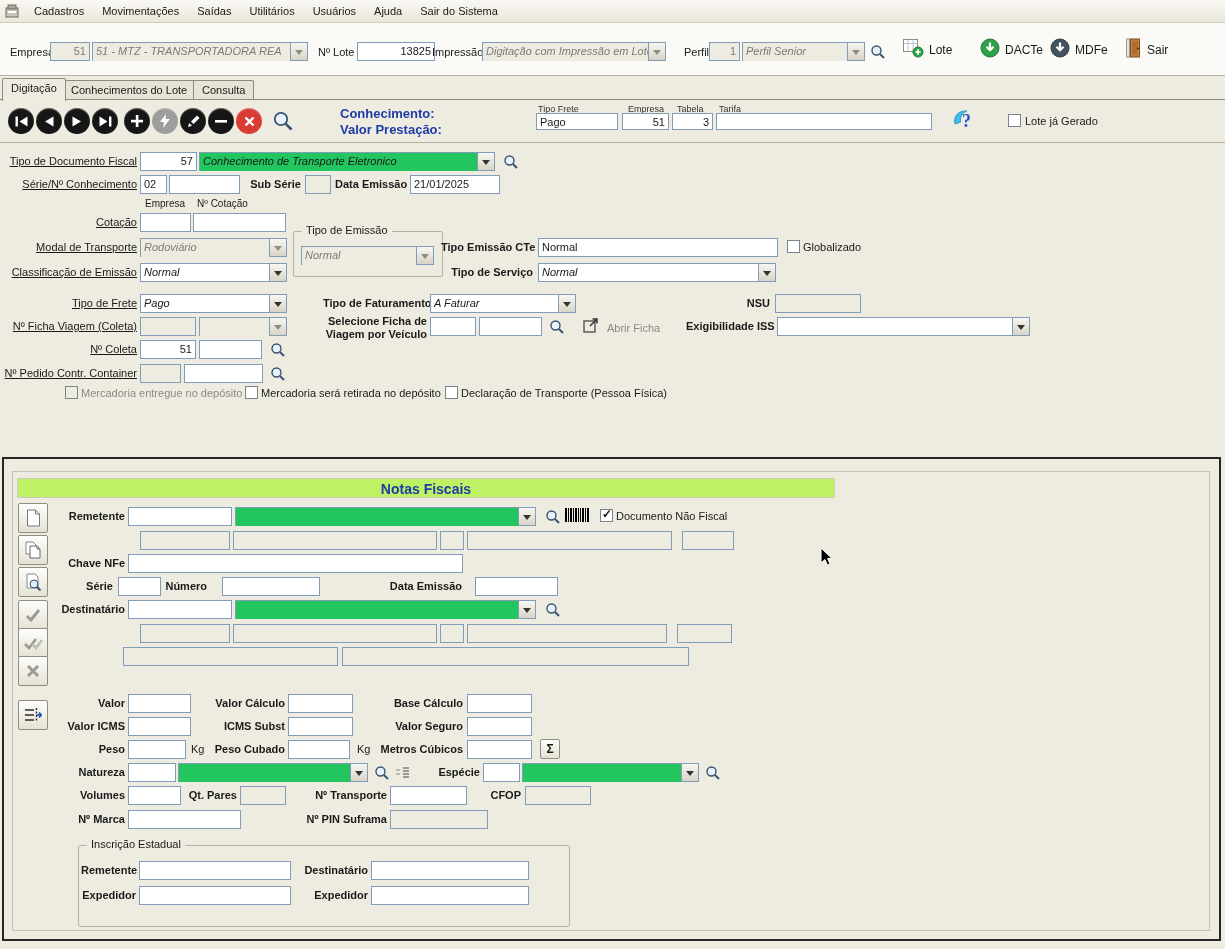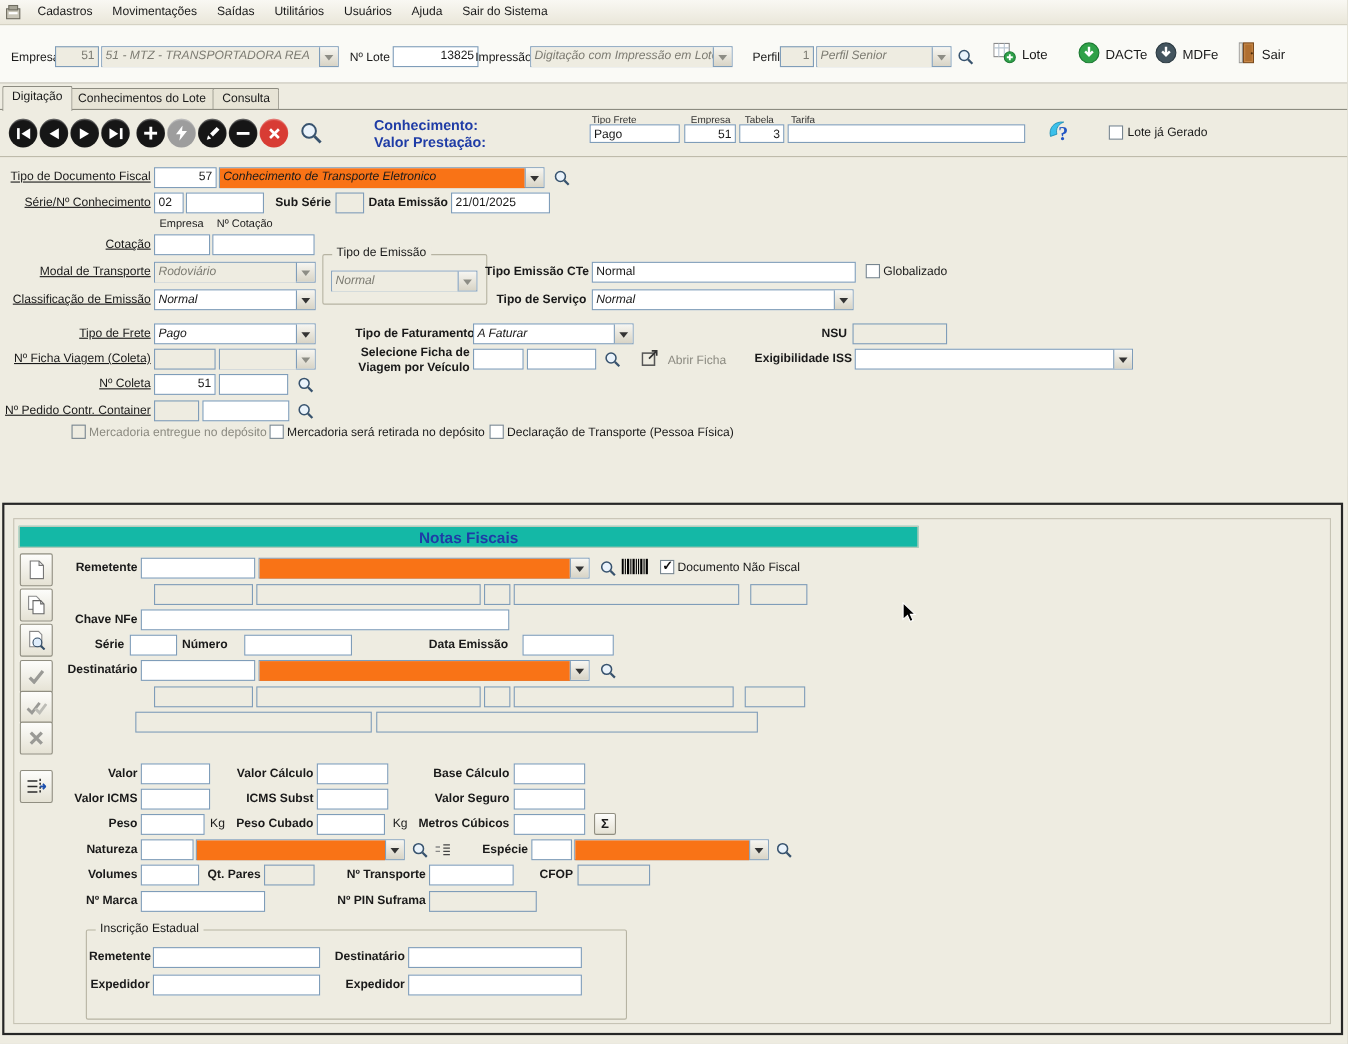--- a/index.html
+++ b/index.html
@@ -30,21 +30,21 @@
   .fld{position:absolute;box-sizing:border-box;height:19px;border:1px solid #7f9db9;
        background:#fff;padding:2px 3px 0;overflow:hidden;white-space:nowrap;}
   .fld.dis{background:#eeece1;color:#7c7b72;}
   .fld.num{text-align:right;}
   .combo{position:absolute;box-sizing:border-box;height:19px;border:1px solid #7f9db9;
          background:#fff;display:flex;}
   .combo .t{flex:1;padding:2px 3px 16px;overflow:hidden;white-space:nowrap;font-style:italic;}
   .combo .a{width:16px;border-left:1px solid #7f9db9;
             background:linear-gradient(#f7f6f1,#d8d4c6);display:flex;align-items:center;justify-content:center;}
   .combo .a::after{content:"";border:4px solid transparent;border-top:5px solid #333;margin-top:5px;}
-  .combo.ylw .t{background:#f97316;}
+  .combo.ylw .t{background:#22c55e;}
   .combo.dis .t{background:#eeece1;color:#7c7b72;}
   .combo.dis .a::after{border-top-color:#8d8d85;}
   .hbtn{position:absolute;display:flex;align-items:center;gap:5px;font-size:12px;cursor:default;}
   
   .subtabs{position:relative;height:24px;background:#eeece1;}
   .stab{position:absolute;box-sizing:border-box;height:20px;top:4px;padding:3px 8px 0;
         background:#e7e4d6;border:1px solid #8c8b80;border-bottom:none;border-radius:2px 2px 0 0;white-space:nowrap;}
   .stab.act{top:2px;height:23px;background:#eeece1;z-index:3;}
   .subtabs::after{content:"";position:absolute;left:0;right:0;bottom:0;border-bottom:1px solid #8c8b80;}
   
@@ -59,21 +59,21 @@
   .grp{position:absolute;border:1px solid #b6b3a2;border-radius:2px;}
   .leg{position:absolute;top:-8px;left:8px;background:#eeece1;padding:0 4px;white-space:nowrap;}
   .chk{position:absolute;width:13px;height:13px;background:#fff;border:1px solid #77858f;box-sizing:border-box;}
   .chk.on::after{content:"✓";position:absolute;left:1px;top:-3px;font-weight:bold;font-size:12px;color:#111;}
   .chk.disb{background:#eeece1;}
   .sicon{position:absolute;display:flex;}
   
   .nf-outer{position:absolute;left:2px;top:457px;width:1219px;height:484px;box-sizing:border-box;
             border:2px solid #262626;background:#eeece1;}
   .nf-inner{position:absolute;left:8px;top:12px;width:1196px;height:458px;border:1px solid #c6c3b4;background:#eeece1;}
-  .nf-title{position:absolute;left:4px;top:6px;width:818px;height:20px;background:#14b8a6;
+  .nf-title{position:absolute;left:4px;top:6px;width:818px;height:20px;background:#bef264;
             border:1px solid #cfccbd;text-align:center;font-size:14px;font-weight:bold;color:#1f3ca6;padding-top:2px;box-sizing:border-box;}
   .tbtn{position:absolute;left:5px;width:28px;height:28px;border:1px solid #908e81;border-radius:2px;
         background:linear-gradient(#fdfdfb,#e5e2d4);display:flex;align-items:center;justify-content:center;}
   .sigma{position:absolute;box-sizing:border-box;width:20px;height:20px;border:1px solid #908e81;border-radius:2px;
          background:linear-gradient(#fdfdfb,#e5e2d4);text-align:center;font-weight:bold;font-size:12px;padding-top:2px;}
   .cursor{position:absolute;left:820px;top:547px;z-index:50;}
 </style>
 </head>
 <body>
 

